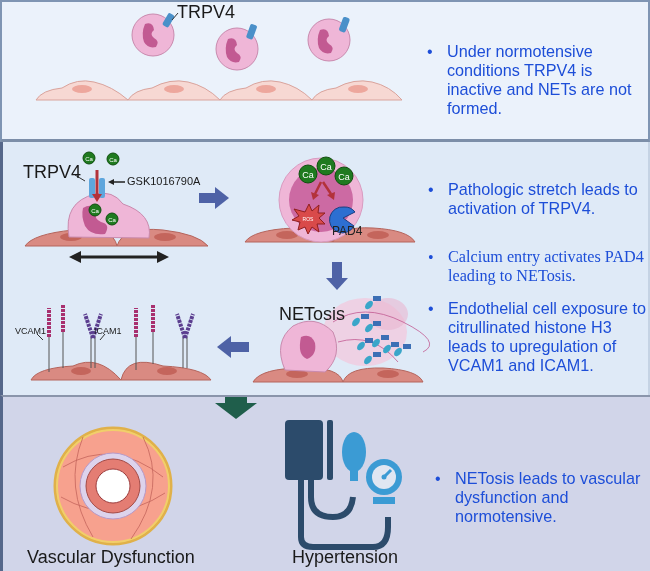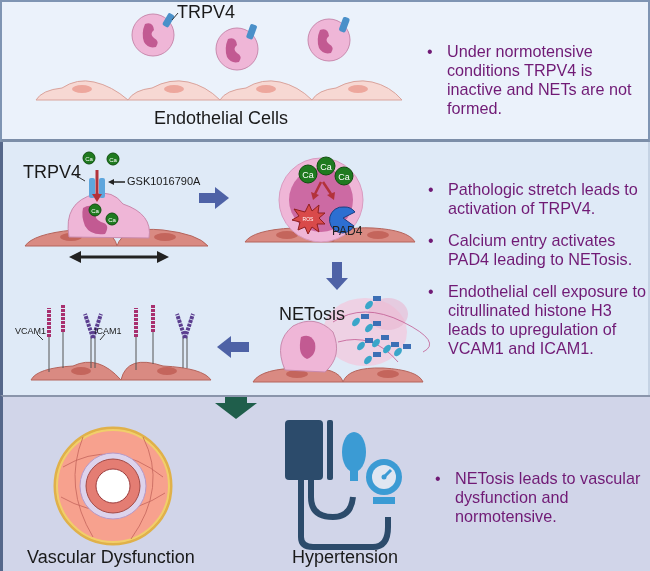--- a/index.html
+++ b/index.html
@@ -4,21 +4,21 @@
 <style>
   html, body { margin: 0; padding: 0; }
   body { width: 650px; height: 571px; position: relative; overflow: hidden;
          font-family: "Liberation Sans", sans-serif; background: #ffffff; color: #1a1a1a; }
   .panel { position: absolute; left: 0; width: 650px; box-sizing: border-box; }
   #p1 { top: 0; height: 142px; background: #ebf2fb; border: 2px solid #7f95b3; border-bottom: 3px solid #7c8ea8; }
   #p2 { top: 142px; height: 253px; background: #dfeaf7; border-left: 3px solid #55678a; border-right: 2px solid #c5d3e4; }
   #p3 { top: 395px; height: 176px; background: #d1d5e9; border-top: 2px solid #8a95ab; border-left: 3px solid #55678a; }
   svg.art { position: absolute; left: 0; top: 0; }
   .lbl { position: absolute; white-space: nowrap; }
-  .bullets { position: absolute; margin: 0; padding: 0; list-style: none; font-size: 16.2px; line-height: 19px; color: #701a75; }
+  .bullets { position: absolute; margin: 0; padding: 0; list-style: none; font-size: 16.2px; line-height: 19px; color: #1d4ed8; }
   .bullets li { position: relative; padding-left: 22px; }
   .bullets li::before { content: "•"; position: absolute; left: 2px; top: 0; font-size: 16px; }
 </style>
 </head>
 <body>
 
 <div class="panel" id="p1">
   <svg class="art" width="650" height="142">
 
     <g>
@@ -51,21 +51,20 @@
       <rect x="246" y="22" width="7" height="15" rx="2" fill="#4a90c9" transform="rotate(20 249 30)"></rect>
     </g>
     <g>
       <circle cx="327" cy="38" r="21" fill="#efb6d7" stroke="#c98aae" stroke-width="1"></circle>
       <path d="M318,28 q8,-3 9,6 q-5,4 0,8 q6,3 2,9 q-8,2 -12,-5 q-3,-9 1,-18z" fill="#c25a92"></path>
       <rect x="339" y="15" width="7" height="15" rx="2" fill="#4a90c9" transform="rotate(20 342 22)"></rect>
     </g>
     <line x1="170" y1="18" x2="176" y2="11" stroke="#333" stroke-width="1"></line>
   </svg>
   <span class="lbl" style="left:175px;top:0px;font-size:18px;">TRPV4</span>
-  <span class="lbl" style="left:152px;top:106px;font-size:18px;">Endothelial Cells</span>
   <ul class="bullets" style="left:423px;top:40px;width:210px;">
     <li>Under normotensive conditions TRPV4 is inactive and NETs are not formed.</li>
   </ul>
 </div>
 
 <div class="panel" id="p2">
   <svg class="art" width="650" height="253">
 
     <g>
       <path d="M22,104 Q30,92 70,88 Q110,84 114,104 Z" fill="#d98a82" stroke="#b5645c" stroke-width="1"></path>
@@ -253,22 +252,22 @@
     <line x1="34" y1="192" x2="40" y2="198" stroke="#333" stroke-width="1"></line>
     <line x1="102" y1="192" x2="97" y2="198" stroke="#333" stroke-width="1"></line>
   </svg>
   <span class="lbl" style="left:20px;top:20px;font-size:18px;">TRPV4</span>
   <span class="lbl" style="left:124px;top:33px;font-size:11px;">GSK1016790A</span>
   <span class="lbl" style="left:329px;top:82px;font-size:12px;color:#222;">PAD4</span>
   <span class="lbl" style="left:264px;top:162px;font-size:18px;margin-left:12px;">NETosis</span>
   <span class="lbl" style="left:12px;top:184px;font-size:9px;">VCAM1</span>
   <span class="lbl" style="left:91px;top:184px;font-size:9px;">ICAM1</span>
   <ul class="bullets" style="left:423px;top:38px;width:222px;">
-    <li style="margin-bottom:13px;">Pathologic stretch leads to activation of TRPV4.</li>
-    <li style="margin-bottom:13px;">Calcium entry activates PAD4 leading to NETosis.</li>
+    <li style="margin-bottom:30px;">Pathologic stretch leads to activation of TRPV4.</li>
+    <li style="margin-bottom:13px;font-family:Liberation Serif, serif;">Calcium entry activates PAD4 leading to NETosis.</li>
     <li>Endothelial cell exposure to citrullinated histone H3 leads to upregulation of VCAM1 and ICAM1.</li>
   </ul>
 </div>
 
 <div class="panel" id="p3">
   <svg class="art" width="650" height="176">
 
     <g>
       <rect x="222" y="-6" width="22" height="14" fill="#1f5e4b"></rect>
       <polygon points="212,6 254,6 233,22" fill="#1f5e4b"></polygon>

